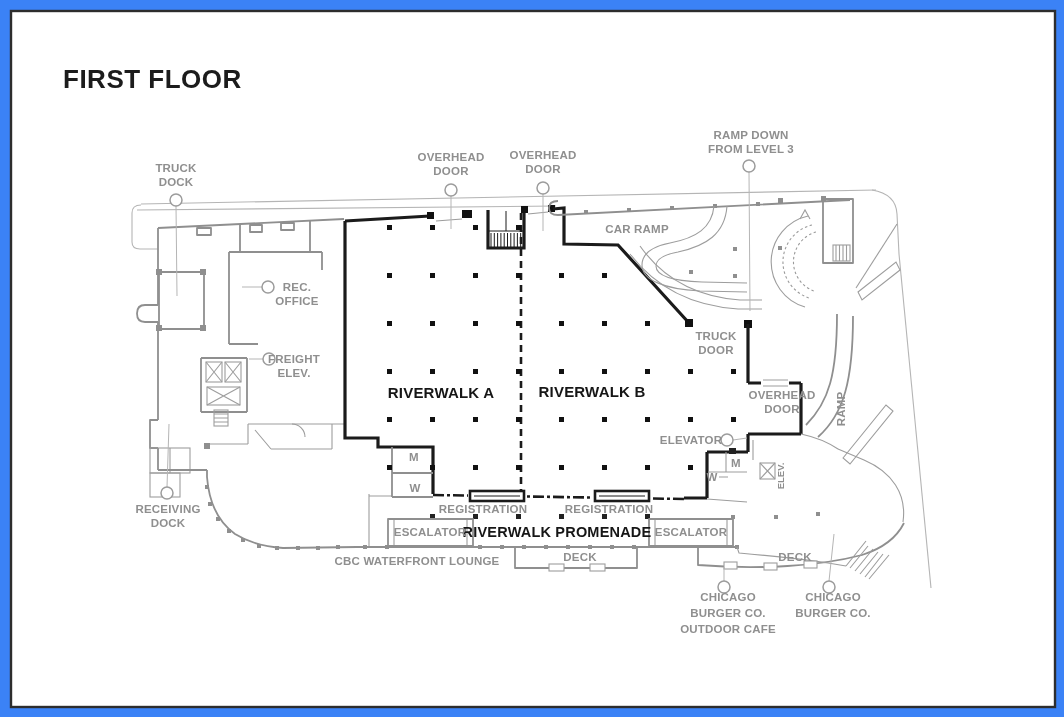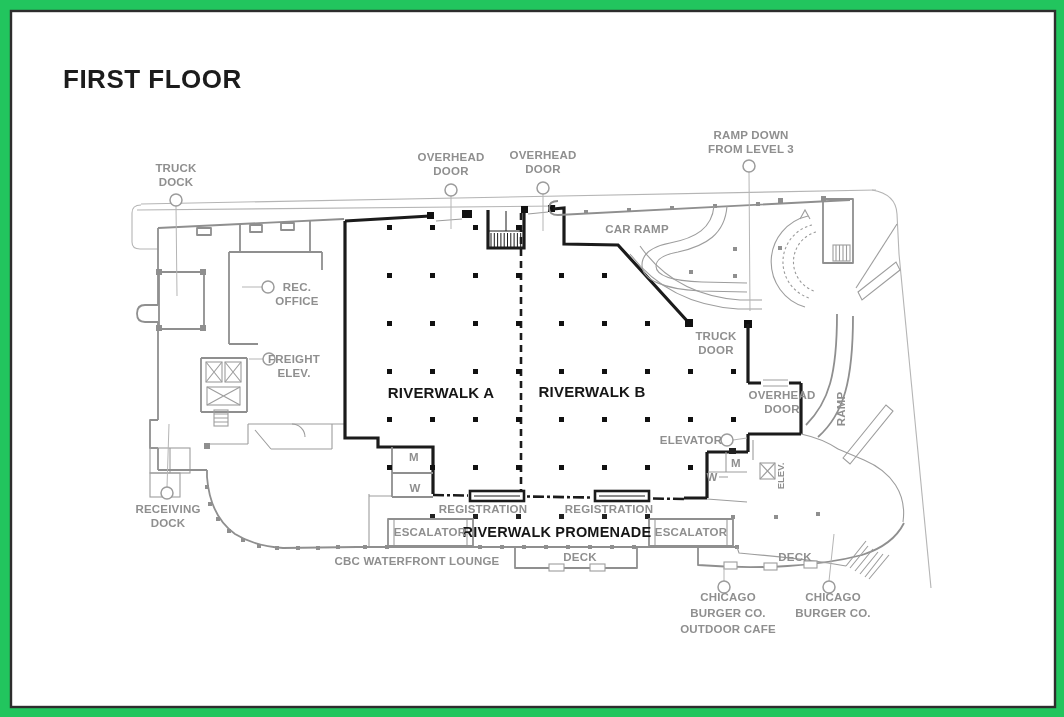--- a/index.html
+++ b/index.html
@@ -1,16 +1,16 @@
 <!DOCTYPE html>
 <html><head>
 <meta charset="utf-8">
 <style>
   html,body{margin:0;padding:0;background:#fff;}
-  #stage{position:relative;width:1064px;height:717px;background:#22c55e;overflow:hidden;
+  #stage{position:relative;width:1064px;height:717px;background:#3b82f6;overflow:hidden;
          font-family:"Liberation Sans",sans-serif;}
   svg{position:absolute;left:0;top:0;}
   
   .w-blk{stroke:#1b1b1b;stroke-width:3.2;fill:none;stroke-linejoin:miter;stroke-linecap:butt;}
   .w-blk2{stroke:#1b1b1b;stroke-width:2.6;fill:none;}
   .w-blk-th{stroke:#1b1b1b;stroke-width:1;fill:none;}
   .w-gry{stroke:#8f8f8f;stroke-width:1.8;fill:none;stroke-linejoin:round;}
   .w-gry-th{stroke:#9d9d9d;stroke-width:1.1;fill:none;}
   .w-lt{stroke:#b5b5b5;stroke-width:1.1;fill:none;}
   .helix{stroke:#9a9a9a;stroke-width:1.1;fill:none;stroke-dasharray:2.5 2.5;}

